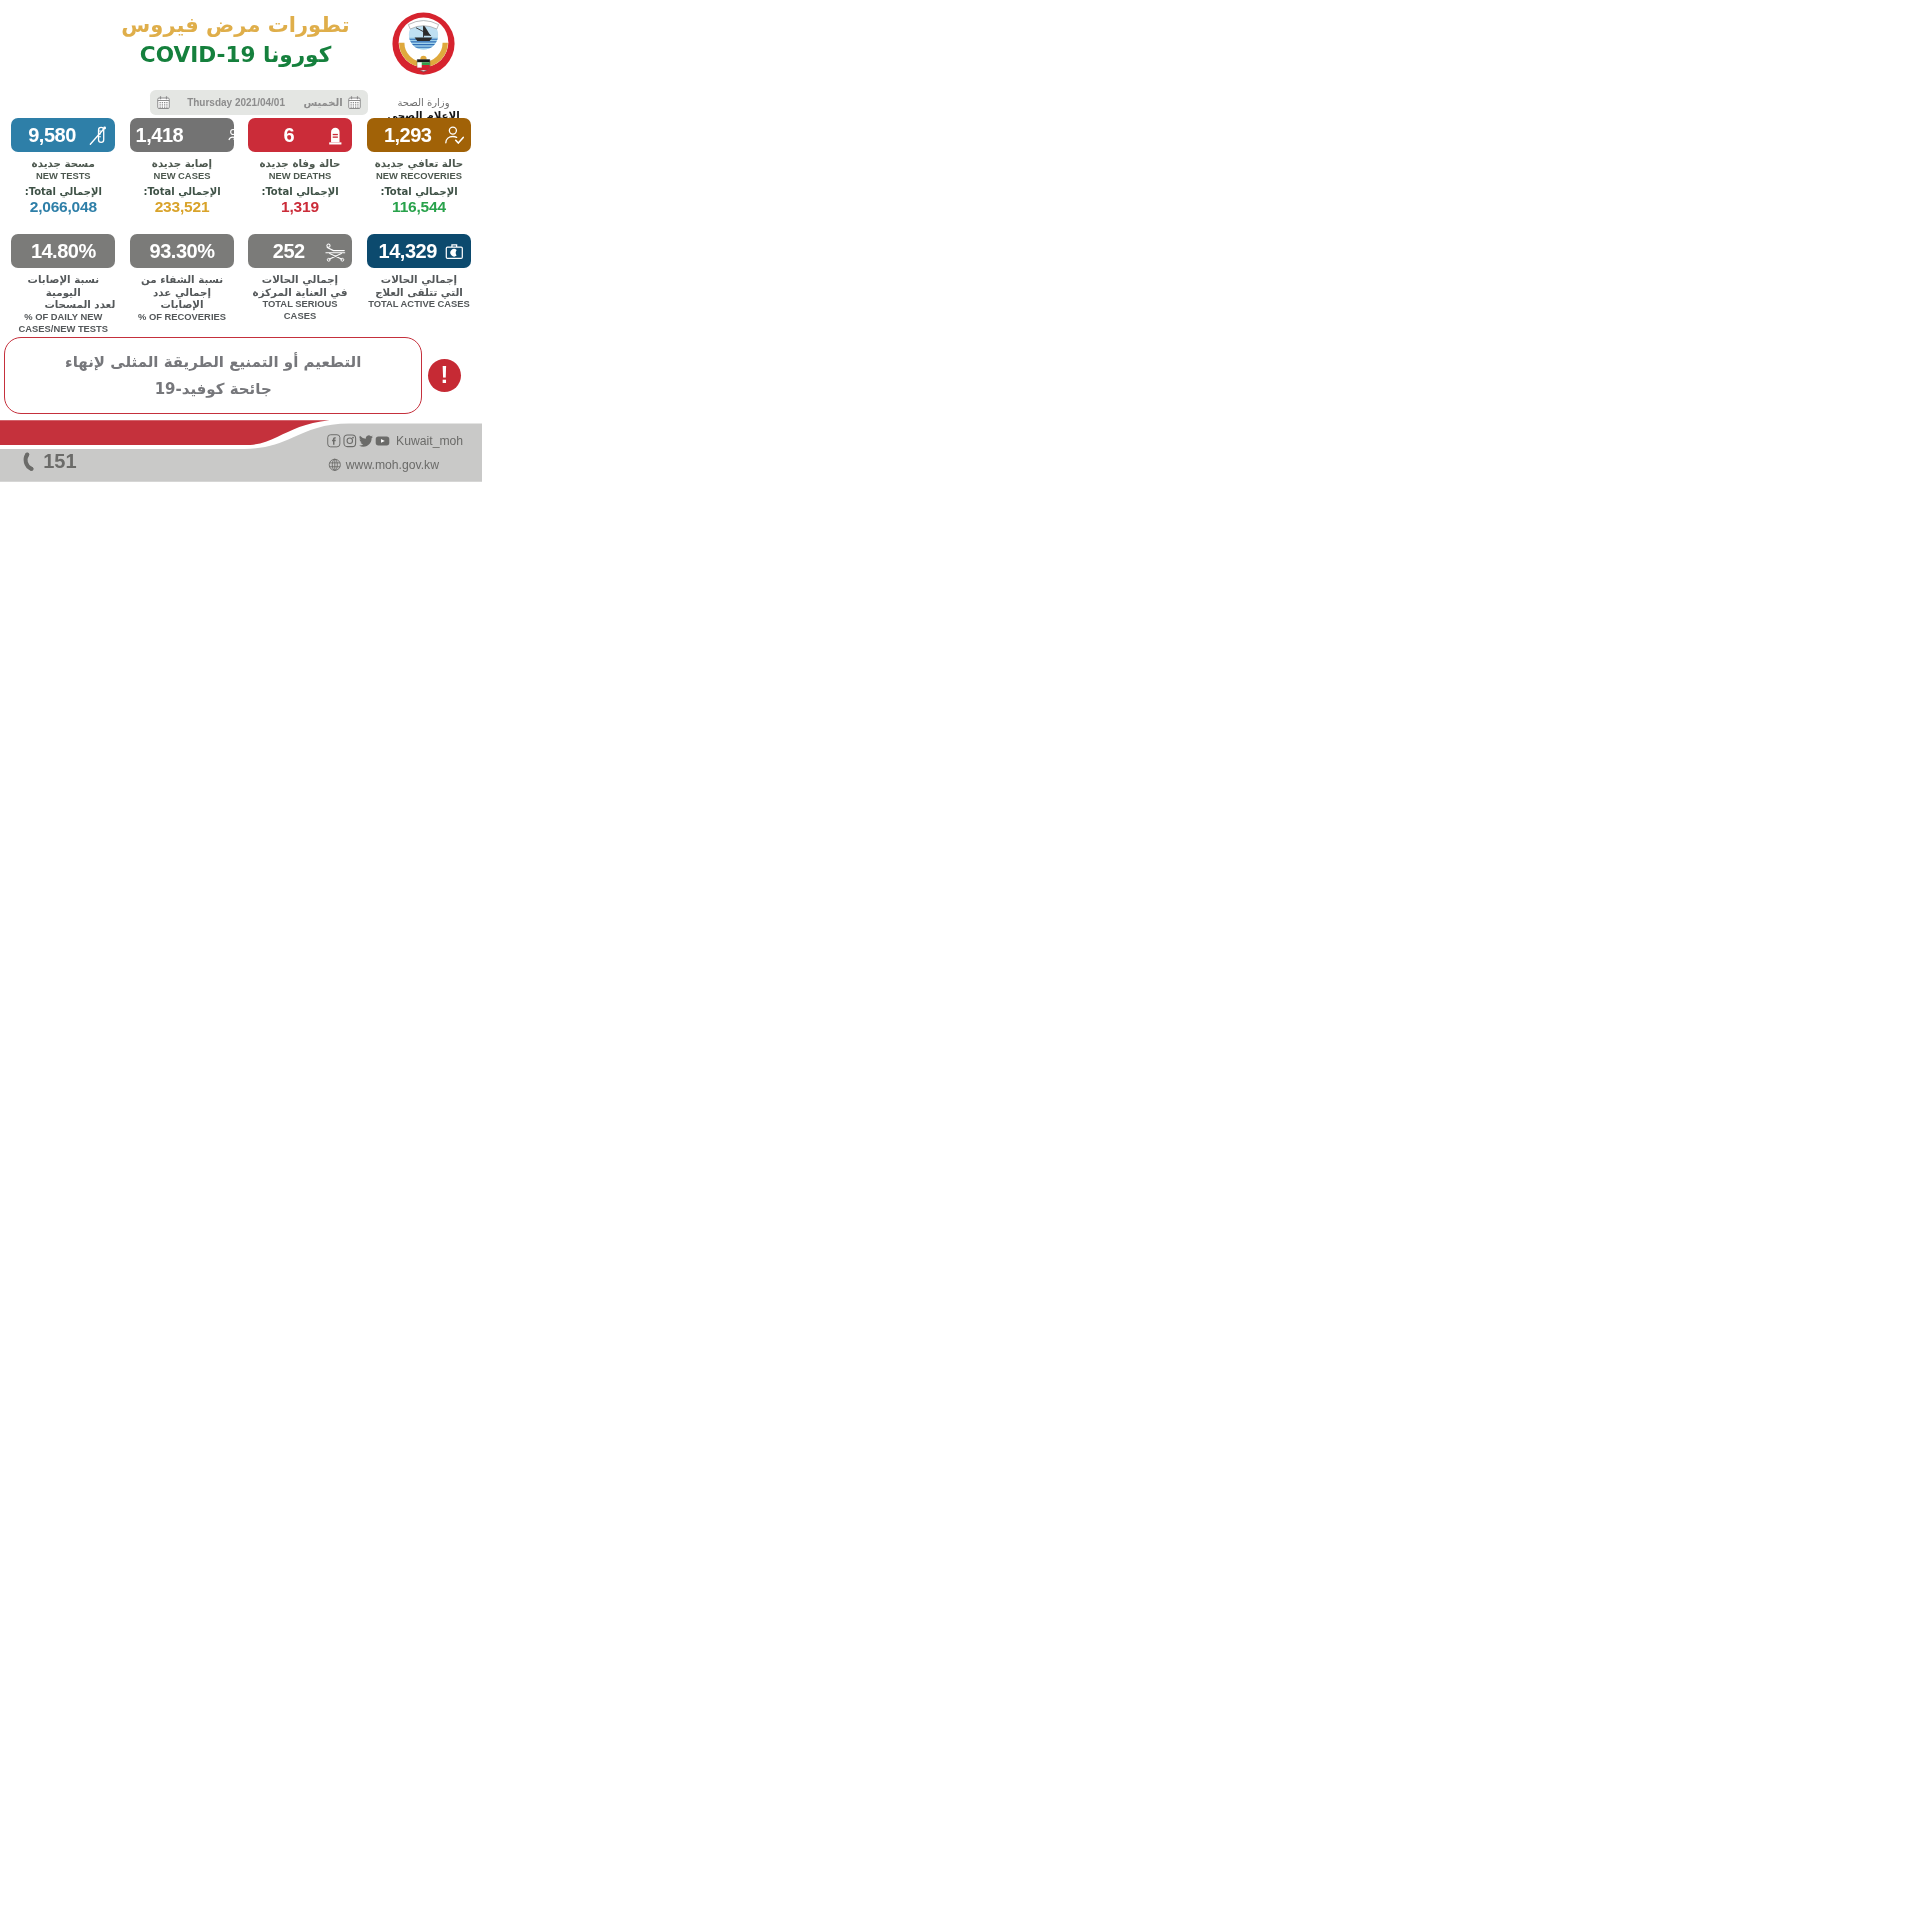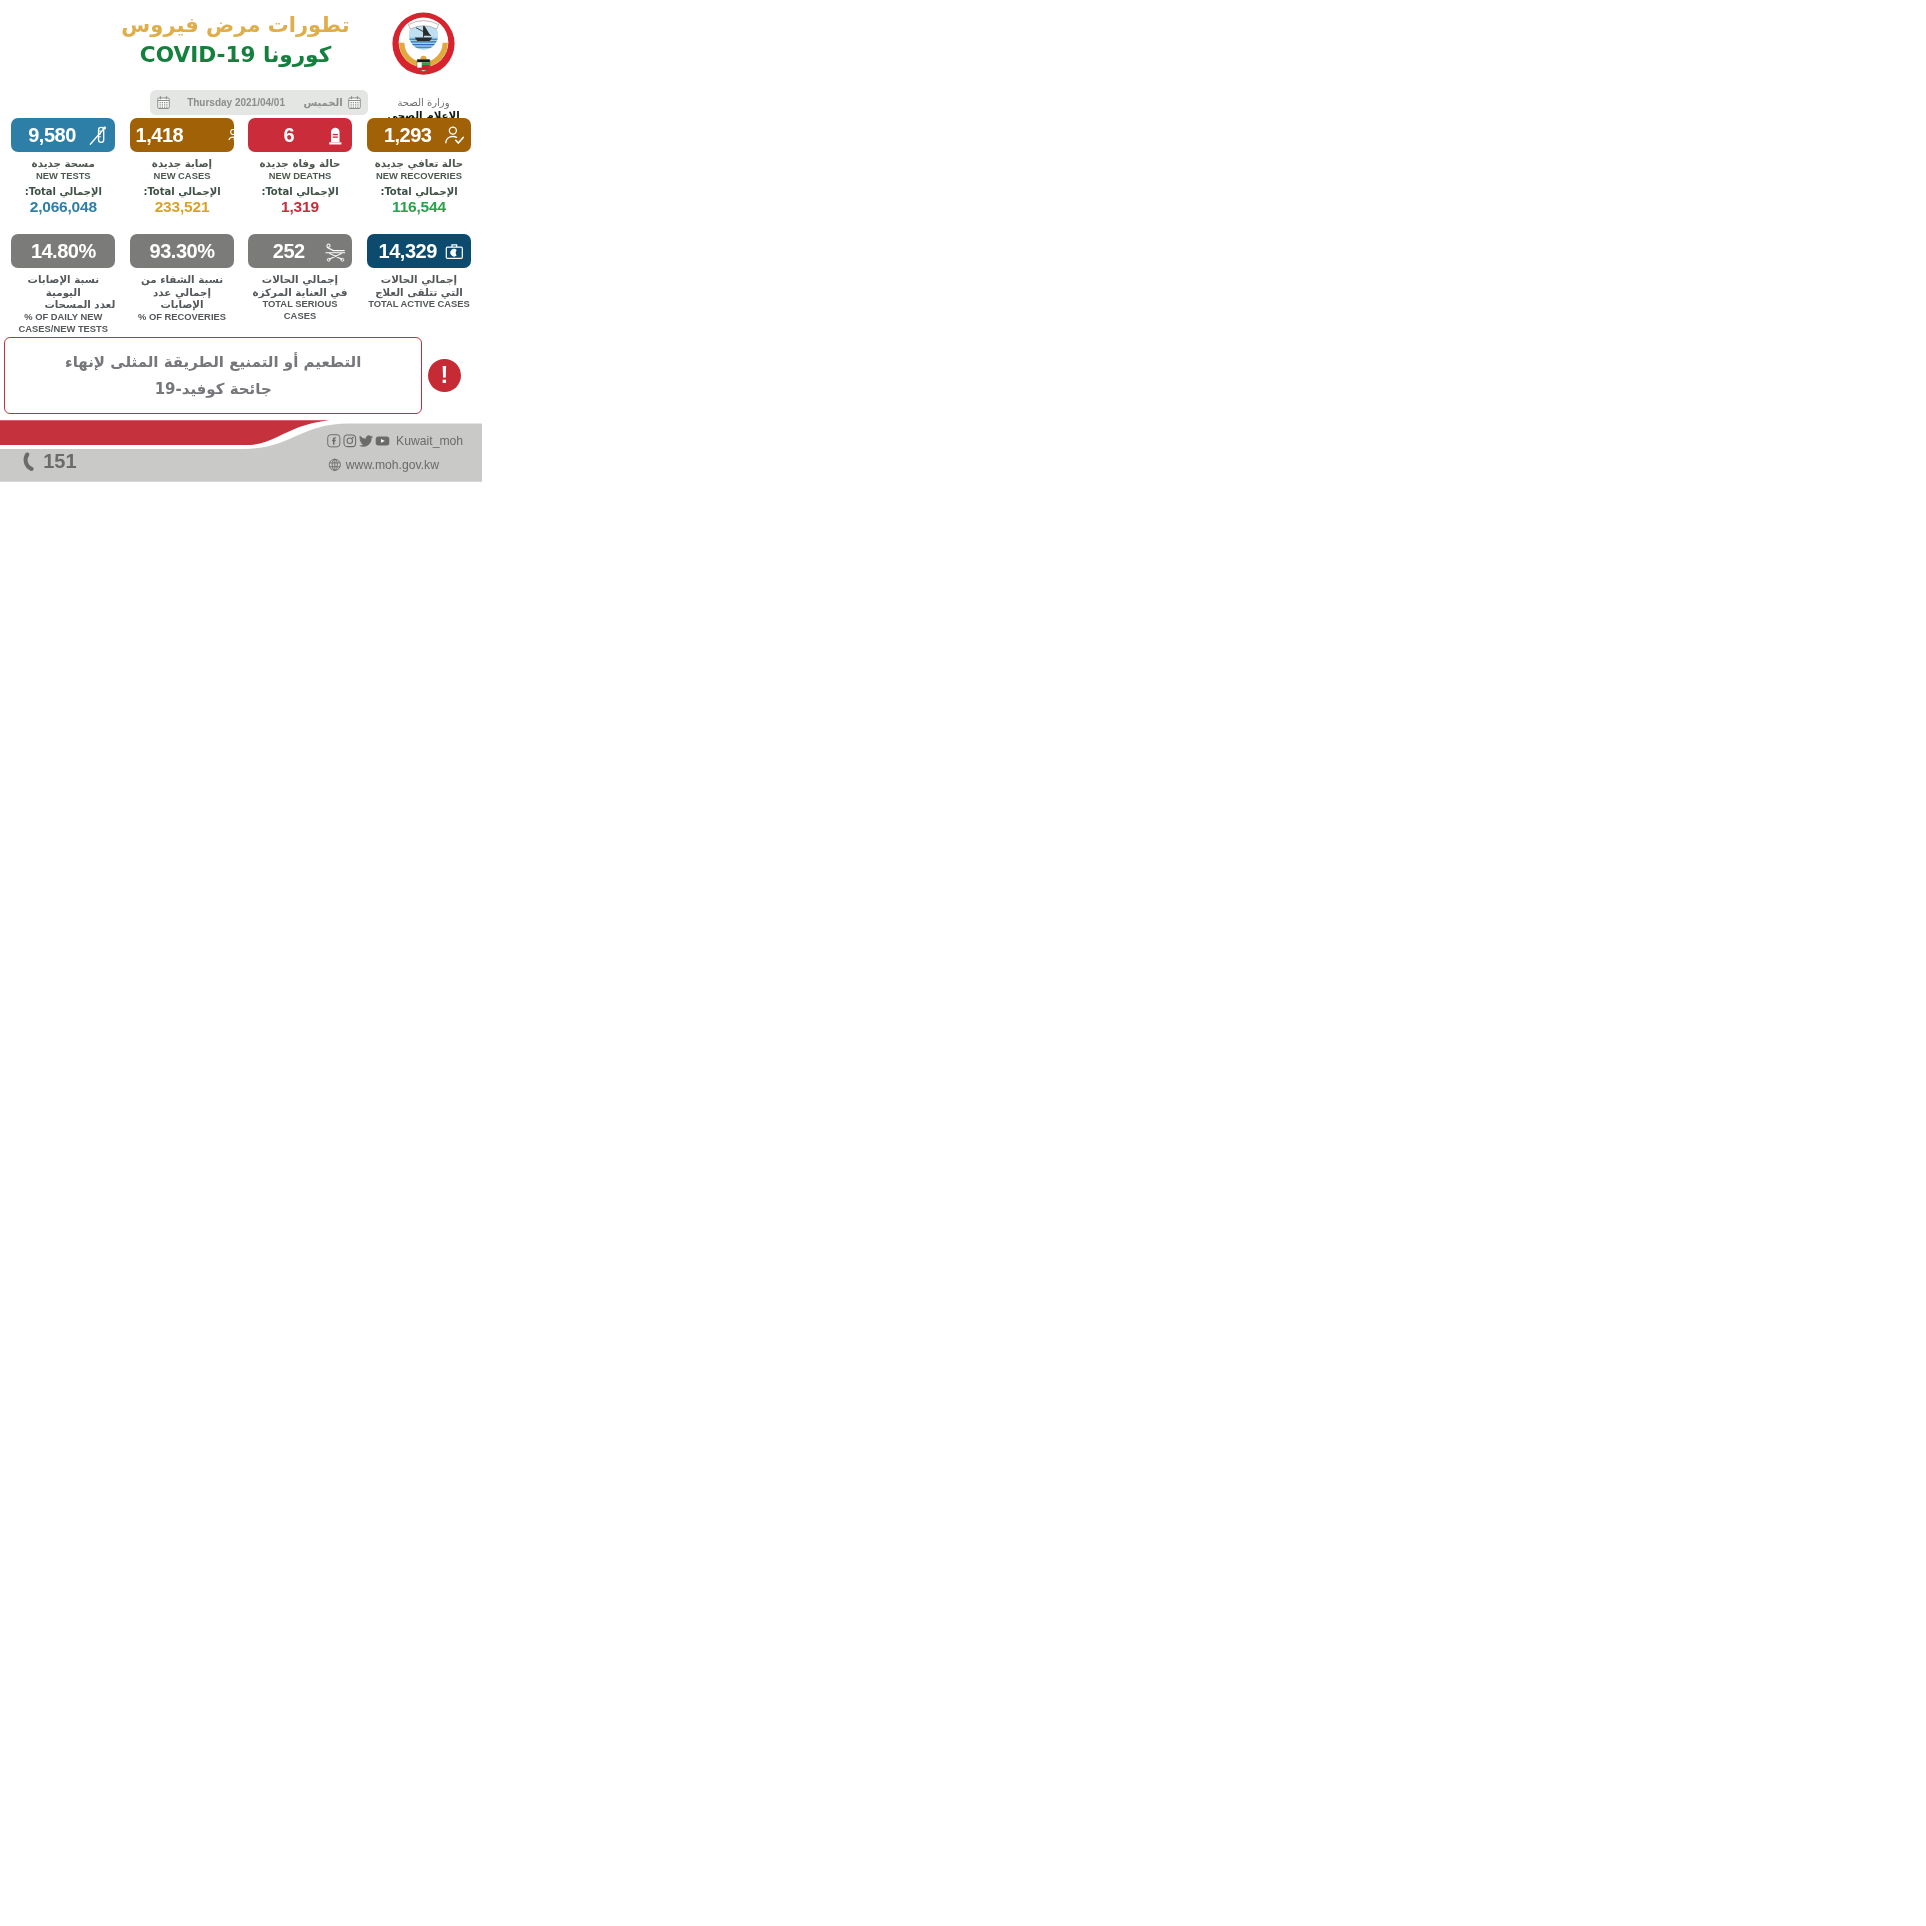--- a/index.html
+++ b/index.html
@@ -26,21 +26,21 @@
              font-weight:bold;font-size:20px;color:#fff;letter-spacing:-0.5px;}
   .card .cicon{width:22.6px;height:22.6px;flex:0 0 auto;}
   .lab-ar{margin-top:5.2px;font-size:10.3px;font-weight:bold;color:#4d584f;direction:rtl;line-height:1.25;}
   .lab-en{font-size:9.4px;font-weight:bold;color:#4d584f;font-family:"Liberation Sans",sans-serif;line-height:1.2;}
   .tot-lab{margin-top:4.2px;font-size:10px;font-weight:bold;color:#3e5146;direction:rtl;}
   .tot-val{margin-top:1.9px;font-family:"Liberation Sans",sans-serif;font-weight:bold;font-size:15.5px;letter-spacing:-0.2px;}
   .r2 .lab-ar{color:#54585a;margin-top:4.7px;}
   .r2 .lab-en{color:#54585a;}
   
   #alert{position:absolute;left:4.2px;top:337px;width:416px;height:75px;background:#fff;
-         border:1.4px solid #c5303c;border-radius:6px;display:flex;flex-direction:column;
+         border:1.4px solid #c5303c;border-radius:17px;display:flex;flex-direction:column;
          justify-content:center;text-align:center;}
   #alert .a-line{font-size:15px;font-weight:bold;color:#76777b;direction:rtl;line-height:1.75;}
   #alert-icon{position:absolute;left:428px;top:359px;width:33px;height:33px;border-radius:50%;
               display:flex;align-items:center;justify-content:center;color:#fff;
               font-family:"Liberation Sans",sans-serif;font-weight:bold;font-size:23.5px;}
   
   #footer-svg{position:absolute;left:0;top:420px;}
   .f-item{position:absolute;display:flex;align-items:center;color:#6b6b69;}
   #phone-row{left:21.6px;top:450px;gap:5.6px;font-family:"Liberation Sans",sans-serif;
              font-weight:bold;font-size:20px;}
@@ -145,21 +145,21 @@
         <path d="M24.5 15h5M24.5 21h5M24.5 27h5" stroke="#fff" stroke-width="2.2"></path>
       </svg>
     </div>
     <div class="lab-ar">مسحة جديدة</div>
     <div class="lab-en">NEW TESTS</div>
     <div class="tot-lab">الإجمالي Total:</div>
     <div class="tot-val" style="color: rgb(46, 127, 168);">2,066,048</div>
   </div>
 
   <div class="col r1 c2">
-    <div class="card" style="background-color: #a16207; gap: 44px;">
+    <div class="card" style="background-color: #737373; gap: 44px;">
       <div class="num">1,418</div>
       <svg class="cicon" viewBox="0 0 48 48">
         <circle cx="13" cy="17" r="5.2" fill="none" stroke="#fff" stroke-width="2.4"></circle>
         <circle cx="35" cy="17" r="5.2" fill="none" stroke="#fff" stroke-width="2.4"></circle>
         <circle cx="24" cy="14.5" r="6.2" fill="none" stroke="#fff" stroke-width="2.4"></circle>
         <path d="M4 34a9 9 0 0117 0" fill="none" stroke="#fff" stroke-width="2.4"></path>
         <path d="M15 34a9 9 0 0118 0" fill="none" stroke="#fff" stroke-width="2.4"></path>
         <path d="M27 34a9 9 0 0117 0" fill="none" stroke="#fff" stroke-width="2.4"></path>
         <circle cx="37" cy="38" r="4" fill="#fff"></circle>
         <path d="M37 31.5v13M30.5 38h13M32.5 33.5l9 9M41.5 33.5l-9 9" stroke="#fff" stroke-width="1.6"></path>

